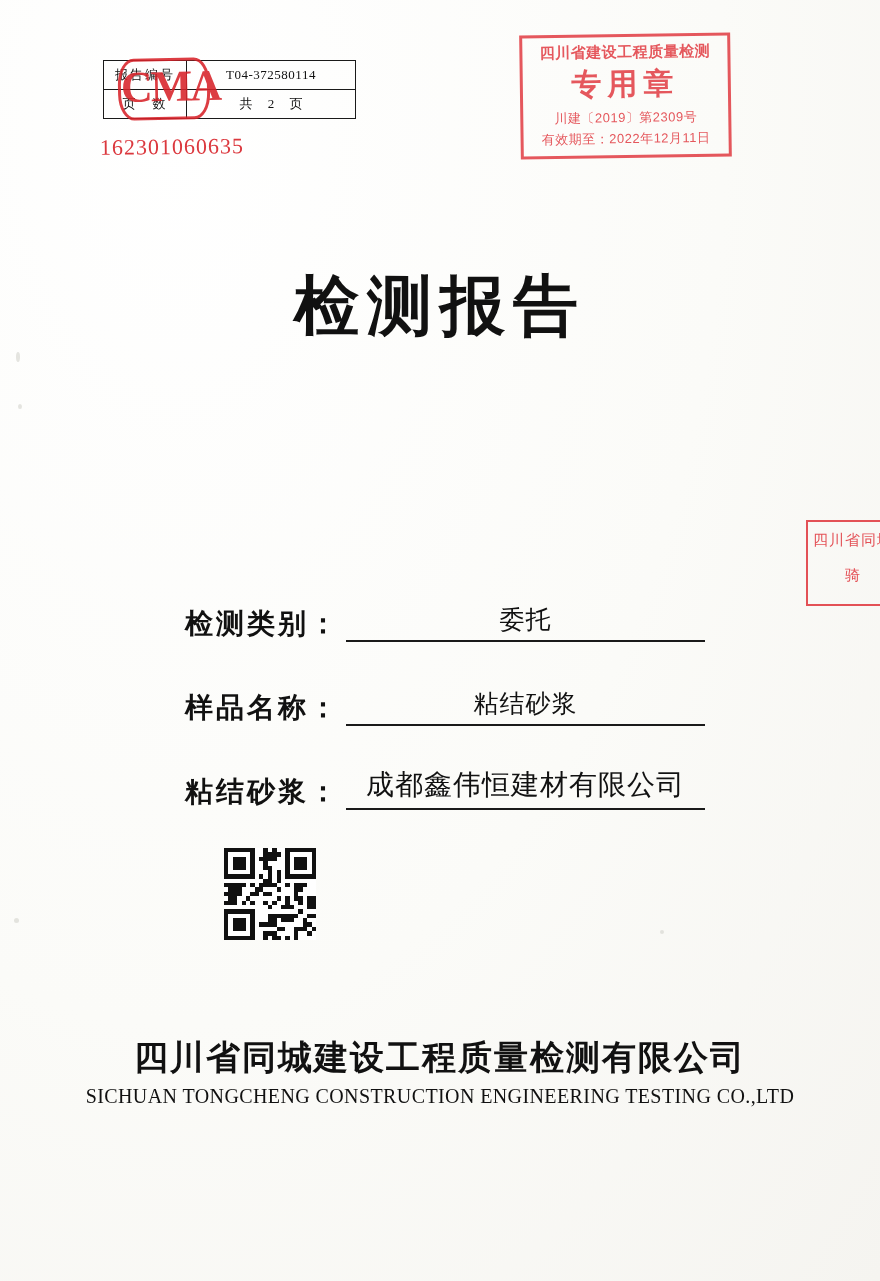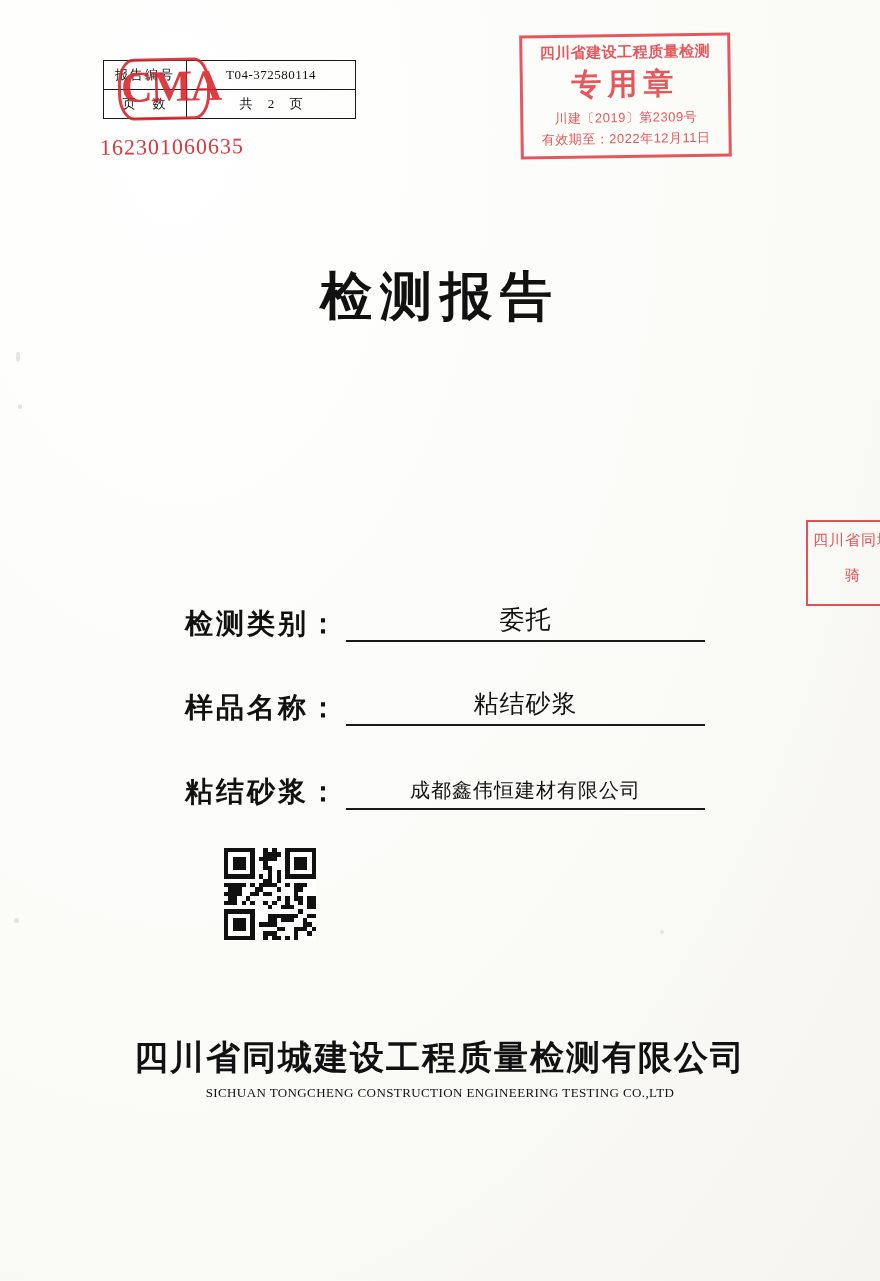--- a/index.html
+++ b/index.html
@@ -138,21 +138,21 @@
   .edge-stamp .es-l2 { font-size: 15px; margin-top: 16px; letter-spacing: 1px; }
 
   
   .title-cn {
     position: absolute;
     left: 0; right: 0;
     top: 262px;
     text-align: center;
     font-family: "Liberation Sans", sans-serif;
     font-weight: bold;
-    font-size: 52px;
+    font-size: 65px;
     letter-spacing: 8px;
     color: #111;
   }
   .title-en {
     position: absolute;
     left: 0; right: 0;
     top: 378px;
     text-align: center;
     font-family: "Liberation Serif", serif;
     font-size: 56px;
@@ -186,21 +186,21 @@
     flex: 1;
     border-bottom: 2px solid #1a1a1a;
     text-align: center;
     font-family: "Liberation Sans", sans-serif;
     font-size: 25px;
     letter-spacing: 1px;
     padding-bottom: 4px;
     margin-left: 6px;
     color: #111;
   }
-  .field-row.small-gap .field-value { font-size: 20px; }
+  .field-row.small-gap .field-value { font-size: 28px; }
 
   
   .qr {
     position: absolute;
     left: 224px;
     top: 848px;
     width: 92px;
     height: 92px;
     display: grid;
     grid-template-columns: repeat(21, 1fr);
@@ -220,21 +220,21 @@
     font-size: 34px;
     letter-spacing: 2px;
     color: #111;
   }
   .footer-en {
     position: absolute;
     left: 0; right: 0;
     top: 1085px;
     text-align: center;
     font-family: "Liberation Serif", serif;
-    font-size: 13px;
+    font-size: 20px;
     letter-spacing: 0.4px;
     color: #111;
   }
 
   
   .speck {
     position: absolute;
     background: #cfcfc8;
     border-radius: 50%;
     opacity: 0.55;

